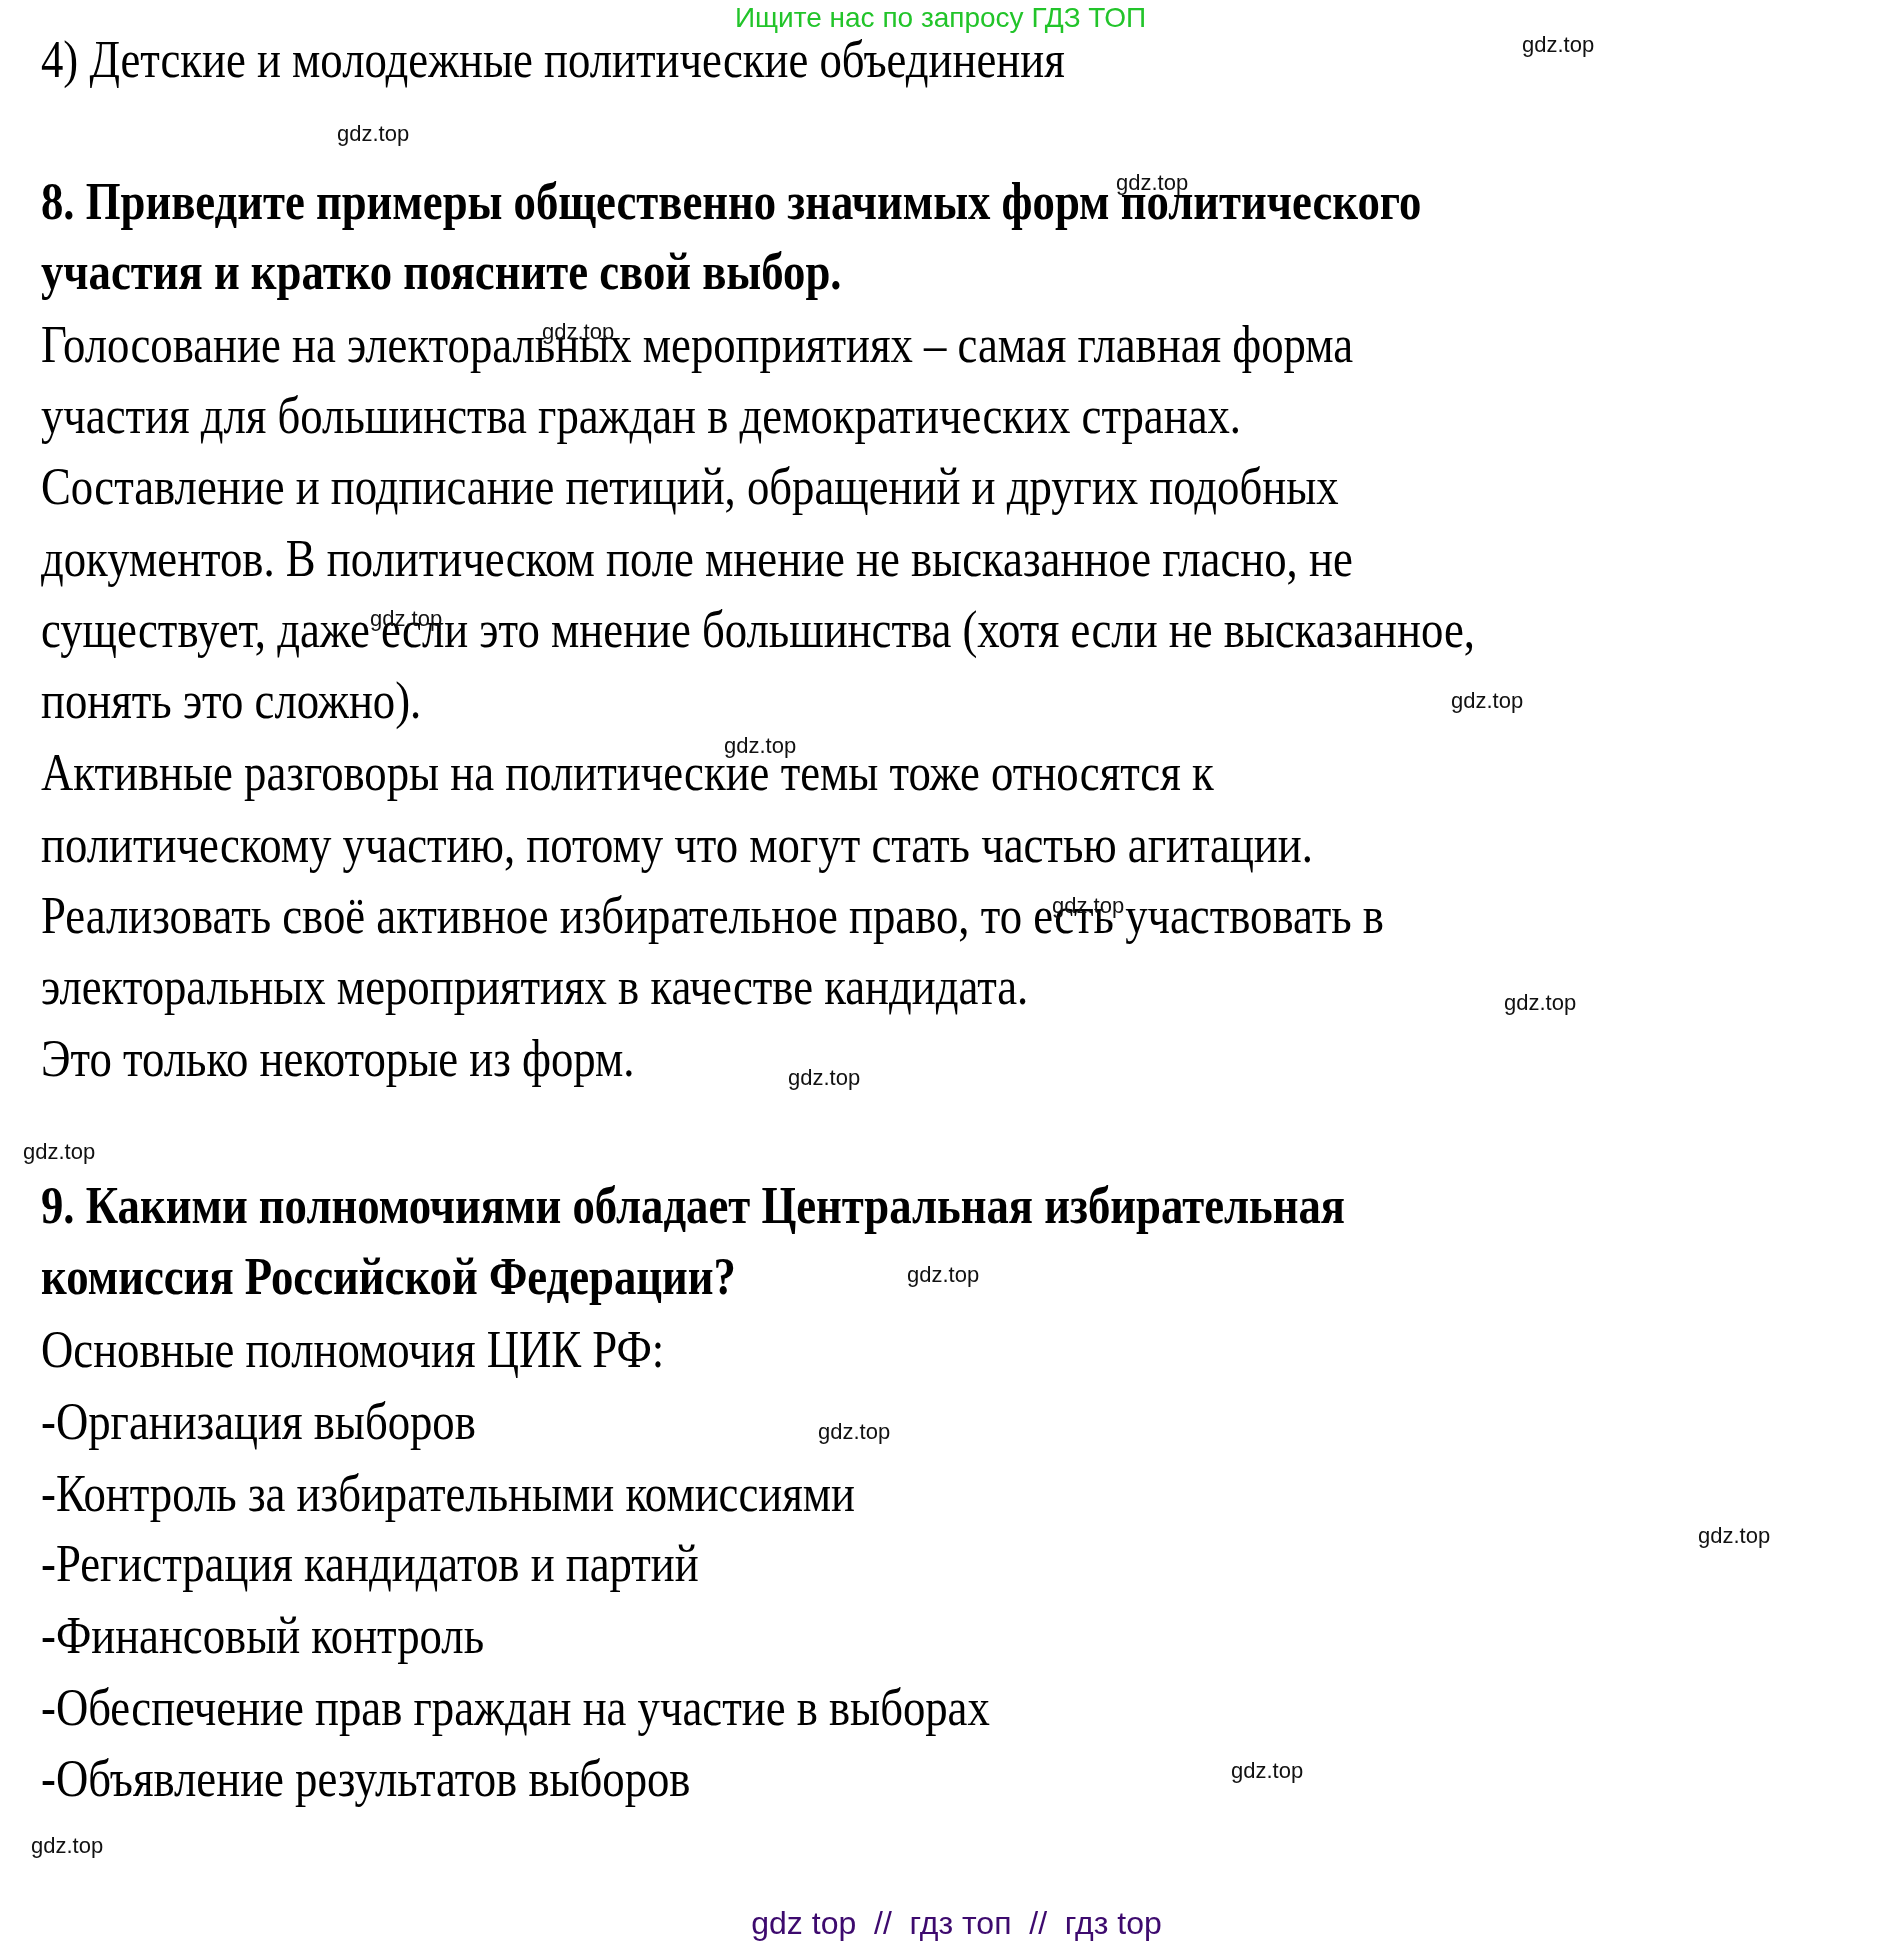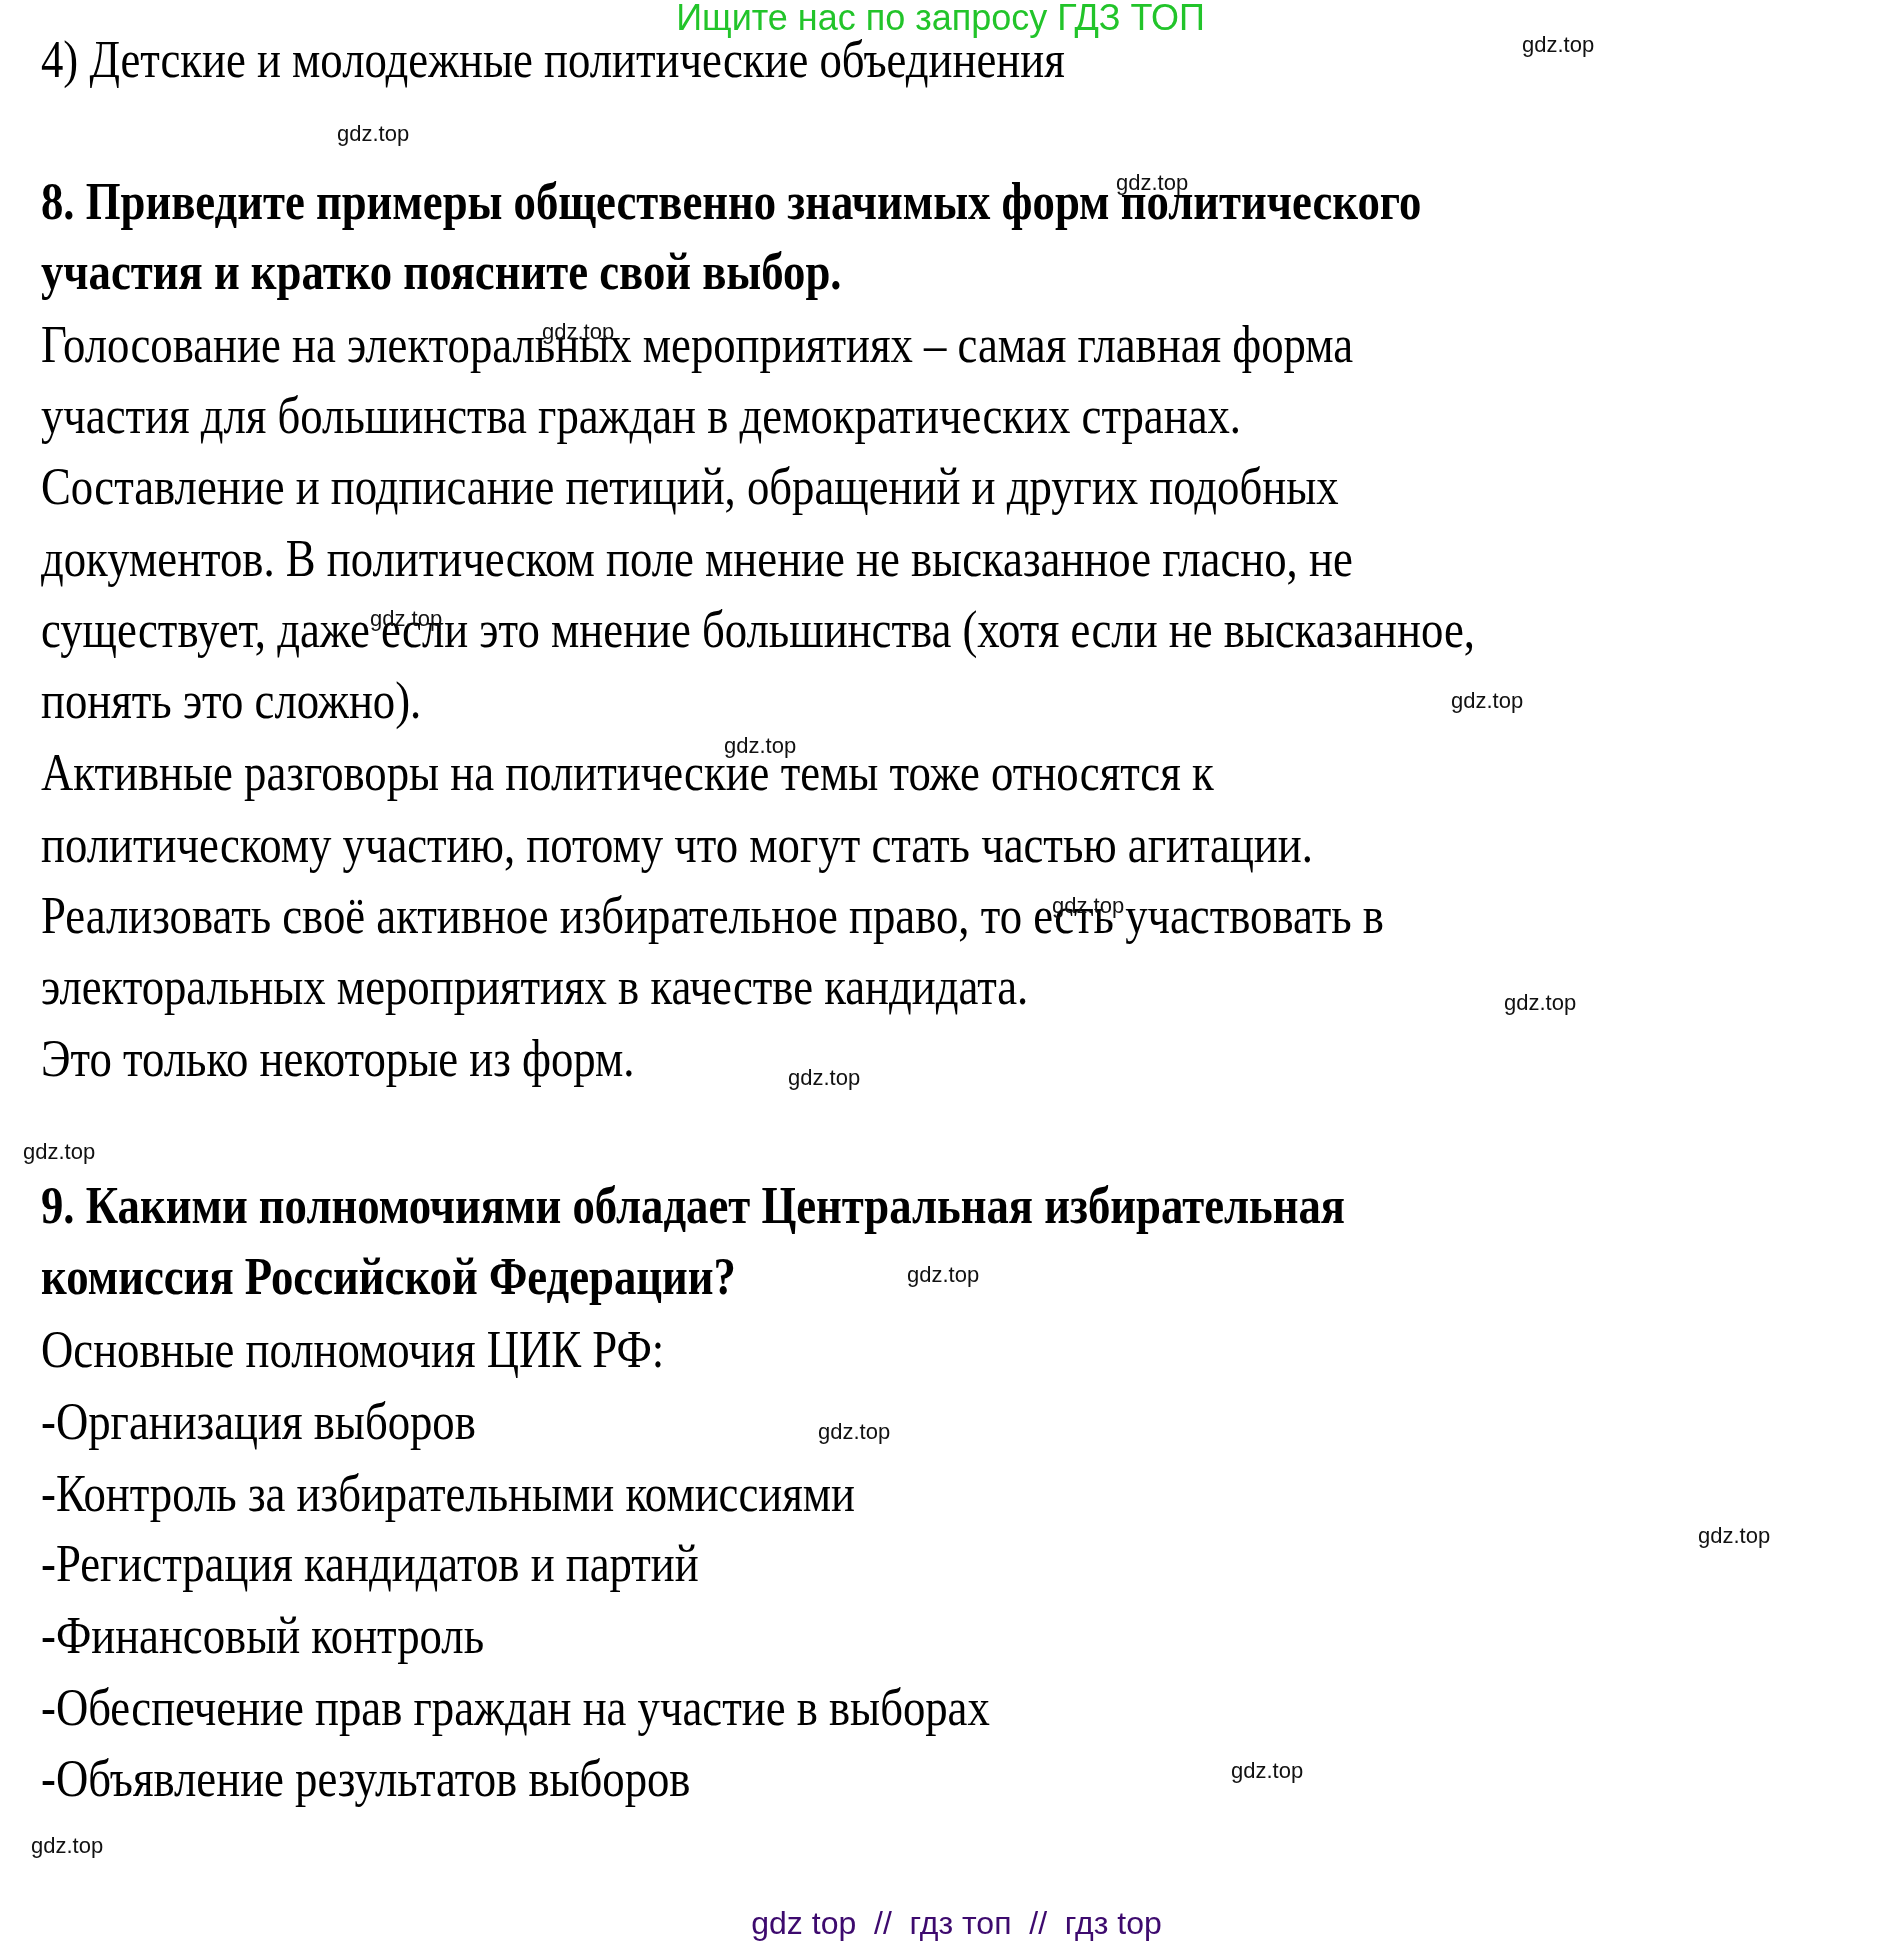--- a/index.html
+++ b/index.html
@@ -1,19 +1,19 @@
 <!DOCTYPE html>
 <html style="font-size:15px"><head>
 <meta charset="utf-8">
 <style>
   html, body { margin:0; padding:0; background:#ffffff; }
   body { width:1881px; height:1950px; position:relative; overflow:hidden; }
   .banner {
     position:absolute; left:0; top:0; width:1881px; text-align:center;
-    font-family:"Liberation Sans", sans-serif; font-size:36px; color:#22c42a;
+    font-family:"Liberation Sans", sans-serif; font-size:28px; color:#22c42a;
     line-height:35px;
   }
   .footer {
     position:absolute; left:16px; top:1905px; width:1881px; text-align:center;
     font-family:"Liberation Sans", sans-serif; font-size:32px; color:#3d0a6e;
     line-height:37px; white-space:pre;
   }
   .line {
     position:absolute; left:41px;
     font-family:"Liberation Serif", serif; font-size:52px; color:#000;

